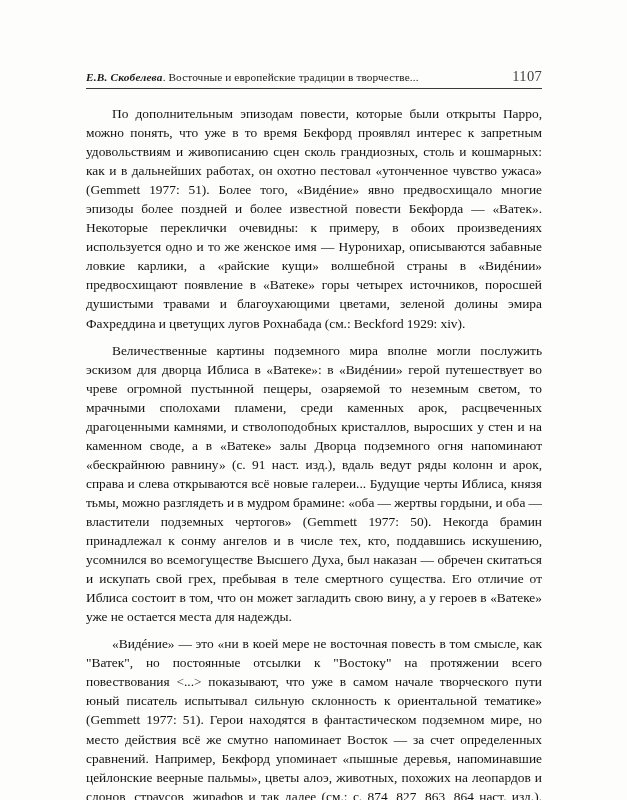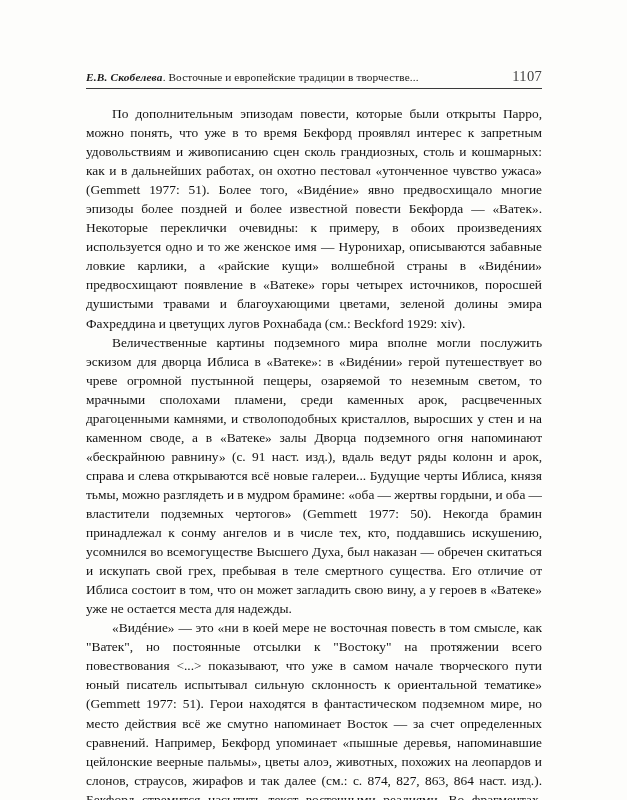--- a/index.html
+++ b/index.html
@@ -77,21 +77,21 @@
     color: #121212;
     -webkit-hyphens: none;
     hyphens: none;
   }
   .text-column p {
     margin: 0;
     text-indent: 26px;
     word-spacing: -0.2px;
   }
   .text-column p + p {
-    margin-top: 0;
+    margin-top: 8px;
   }
 </style>
 </head>
 <body>
 
 <div class="page">
 
   <div class="running-head">
     <div class="rh-text"><span class="rh-author">Е.В. Скобелева</span><span class="rh-title">. Восточные и европейские традиции в творчестве...</span></div>
     <div class="folio">1107</div>

